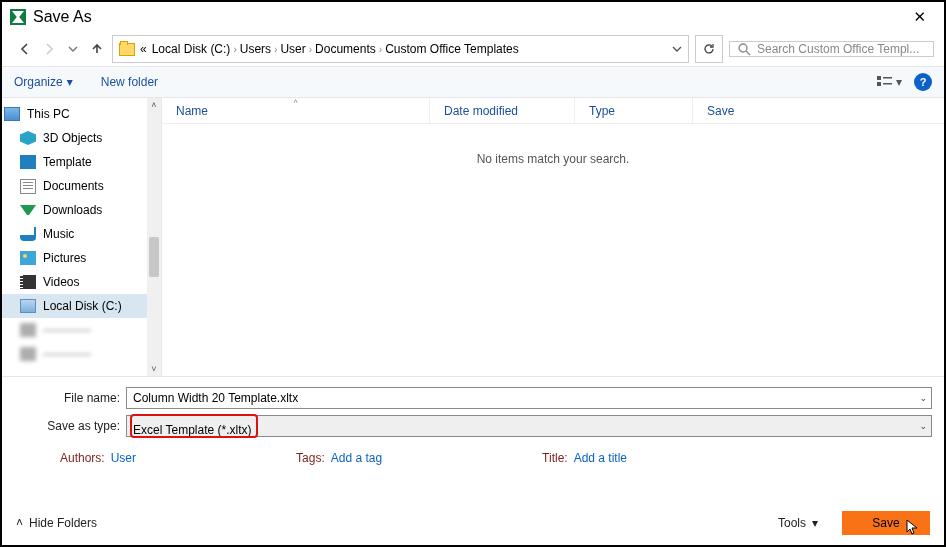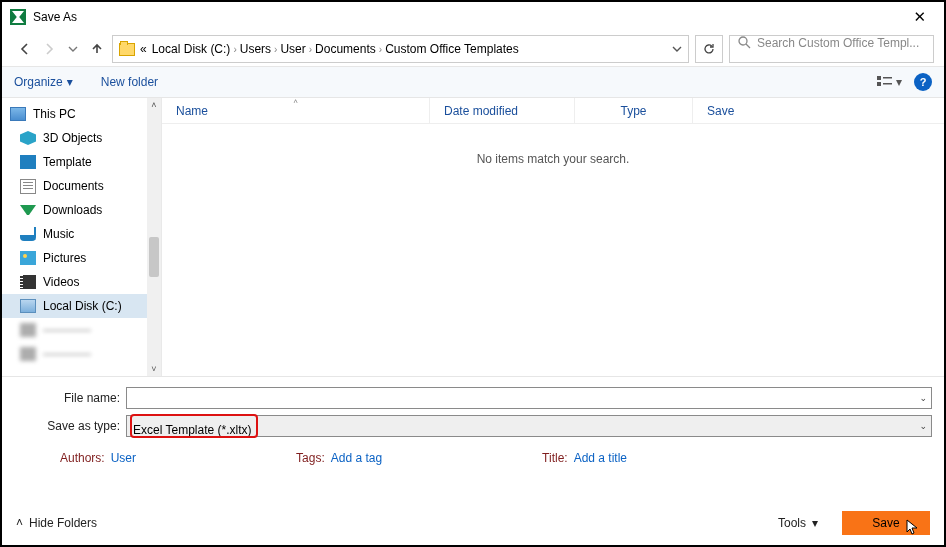--- a/index.html
+++ b/index.html
@@ -2,54 +2,54 @@
 <html><head>
 <meta charset="utf-8">
 <style>
 * { box-sizing: border-box; margin: 0; padding: 0; font-family: "Segoe UI", Tahoma, sans-serif; font-size: 12px; }
 body { background: #fff; width: 946px; height: 547px; border: 2px solid #000; position: relative; overflow: hidden; }
 
 
 .titlebar { display: flex; align-items: center; height: 30px; padding: 0 8px; }
 .titlebar .app-icon { width: 16px; height: 16px; background: #107c41; position: relative; margin-right: 7px; }
 .titlebar .app-icon::after { content: ""; position: absolute; left: 2px; top: 2px; width: 12px; height: 12px; background: #fff; clip-path: polygon(0 0,100% 0,60% 50%,100% 100%,0 100%,40% 50%); }
-.title-text { font-size: 12px; color: #000; }
+.title-text { font-size: 16px; color: #000; }
 .close-x { margin-left: auto; font-size: 15px; padding: 4px 10px; cursor: pointer; }
 
 
 .navrow { display: flex; align-items: center; height: 34px; padding: 3px 10px 3px 14px; gap: 6px; }
 .navbtn { width: 18px; height: 18px; display: flex; align-items: center; justify-content: center; color: #555; }
 .navbtn.disabled { color: #bbb; }
 .addrbox { flex: 1; display: flex; align-items: center; border: 1px solid #ccc; height: 28px; padding: 0 6px; gap: 5px; }
 .folder-ico { width: 16px; height: 13px; background: #ffd869; border: 1px solid #d9a400; position: relative; }
 .folder-ico::before { content: ""; position: absolute; top: -3px; left: 0; width: 6px; height: 3px; background: #ffd869; border: 1px solid #d9a400; border-bottom: none; }
 .crumbs { display: flex; align-items: center; gap: 3px; flex: 1; overflow: hidden; }
 .crumb { color: #000; white-space: nowrap; }
 .crumb-sep { color: #888; font-size: 10px; }
 .addr-drop { color: #555; margin-left: auto; }
 .refresh { width: 28px; height: 28px; border: 1px solid #ccc; display: flex; align-items: center; justify-content: center; color: #444; }
-.searchbox { width: 205px; height: 28px; border: 1px solid #ccc; display: flex; align-items: flex-start; padding: 0 8px; color: #777; gap: 6px; }
+.searchbox { width: 205px; height: 16px; border: 1px solid #ccc; display: flex; align-items: flex-end; padding: 0 8px; color: #777; gap: 6px; }
 .searchbox input { border: none; outline: none; flex: 1; font-size: 12px; color: #333; }
 .searchbox input::placeholder { color: #888; }
 
 
 .toolbar { display: flex; align-items: center; height: 32px; padding: 0 12px; background: #f6f9fc; border-top: 1px solid #e6e6e6; border-bottom: 1px solid #e6e6e6; }
 .tb-link { color: #1a4f9c; cursor: pointer; display: flex; align-items: flex-end; gap: 4px; margin-right: 28px; }
 .tb-right { margin-left: auto; display: flex; align-items: center; gap: 12px; }
 .viewbtn { display: flex; align-items: center; color: #555; gap: 3px; }
 .helpico { width: 18px; height: 18px; border-radius: 50%; background: #0b62c4; color: #fff; display: flex; align-items: center; justify-content: center; font-weight: bold; font-size: 11px;}
 
 
 .main { display: flex; height: 278px; }
 .sidebar { width: 160px; border-right: 1px solid #e9e9e9; overflow: hidden; position: relative; padding-top: 4px; }
 .sb-scroll { position: absolute; right: 0; top: 0; bottom: 0; width: 14px; background: #f0f0f0; display: flex; flex-direction: column; align-items: center; }
 .sb-scroll .arr { font-size: 9px; color: #555; padding: 2px 0; }
 .sb-thumb { width: 10px; background: #c7c7c7; border-radius: 2px; flex: 0 0 40px; margin-top: 125px; }
 .tree-item { display: flex; align-items: center; height: 24px; padding-left: 18px; gap: 7px; cursor: pointer; }
-.tree-item.root { padding-left: 8px; }
+.tree-item.root { padding-left: 2px; }
 .tree-item.sel { background: #d8e6f2; }
 .tree-item.blur { filter: blur(2px); opacity: 0.6; }
 .ico { width: 16px; height: 14px; flex: 0 0 16px; }
 .i-pc { background: linear-gradient(#7bb7e8,#4a8ed0); border: 1px solid #3a79b9; }
 .i-3d { background: #2aa3c8; clip-path: polygon(50% 0,100% 25%,100% 75%,50% 100%,0 75%,0 25%); }
 .i-desk { background: #1f7fbf; }
 .i-doc { background: #fff; border: 1px solid #888; position: relative; width: 12px; height: 15px;}
 .i-doc::after { content:""; position:absolute; left:2px; top:2px; right:2px; height:1px; background:#888; box-shadow:0 3px 0 #888,0 6px 0 #888;}
 .i-down { width: 0; height: 0; border-left: 7px solid transparent; border-right: 7px solid transparent; border-top: 10px solid #1f9950; }
 .i-music { width: 10px; height: 14px; border-right: 2px solid #1f7fbf; border-bottom: 6px solid #1f7fbf; border-radius: 0 0 4px 4px;}
@@ -59,21 +59,21 @@
 .i-vid::before{content:"";position:absolute;left:0;top:0;bottom:0;width:3px;background:repeating-linear-gradient(#fff 0 1px,#333 1px 3px);}
 .i-disk { background: linear-gradient(#b9d6ef,#7db0dc); border: 1px solid #5b8fbd; }
 .i-blur { background: #777; }
 
 
 .listing { flex: 1; display: flex; flex-direction: column; }
 .cols { display: flex; height: 26px; border-bottom: 1px solid #eee; align-items: center; color: #1a4f9c; }
 .col-h { padding: 0 14px; border-right: 1px solid #eee; height: 100%; display: flex; align-items: center; position: relative; }
 .col-name { flex: 0 0 268px; }
 .col-date { flex: 0 0 145px; }
-.col-type { flex: 0 0 118px; justify-content: center; }
+.col-type { flex: 0 0 118px; }
 .col-size { flex: 0 0 78px; border-right: none; }
 .sort-arr { position: absolute; top: -1px; left: 50%; transform: translateX(-50%); font-size: 8px; color: #888; }
 .empty-msg { text-align: center; color: #555; padding: 28px 0; }
 
 
 .fields { border-top: 1px solid #e6e6e6; padding: 10px 12px 6px; }
 .frow { display: flex; align-items: center; margin-bottom: 6px; }
 .flabel { width: 112px; text-align: right; padding-right: 6px; color: #222; }
 .finput { flex: 1; height: 22px; border: 1px solid #8a8a8a; background: #fff; padding: 0 6px; display: flex; align-items: center; position: relative; }
 .finput .dd { position: absolute; right: 4px; font-size: 9px; color: #444; }
@@ -253,20 +253,21 @@
         </div>
     </div>
     <div class="empty-msg">No items match your search.</div>
   </div>
 </div>
 
 <div class="fields">
   <div class="frow">
     <div class="flabel">File name:</div>
     <div class="finput">
+        <span>Column Width 20 Template.xltx</span>
         <span class="dd">⌄</span>
       </div>
   </div>
   <div class="frow">
     <div class="flabel">Save as type:</div>
     <div class="finput ftype">
       <span class="redbox">
           <span>Excel Template (*.xltx)</span>
         </span>
       <span class="dd">⌄</span>

